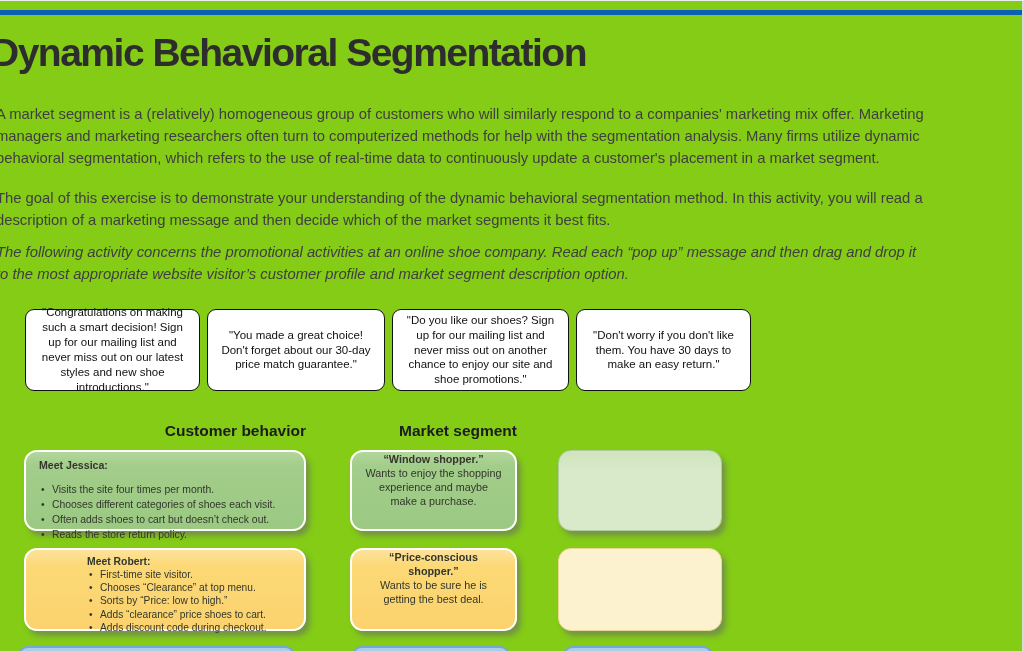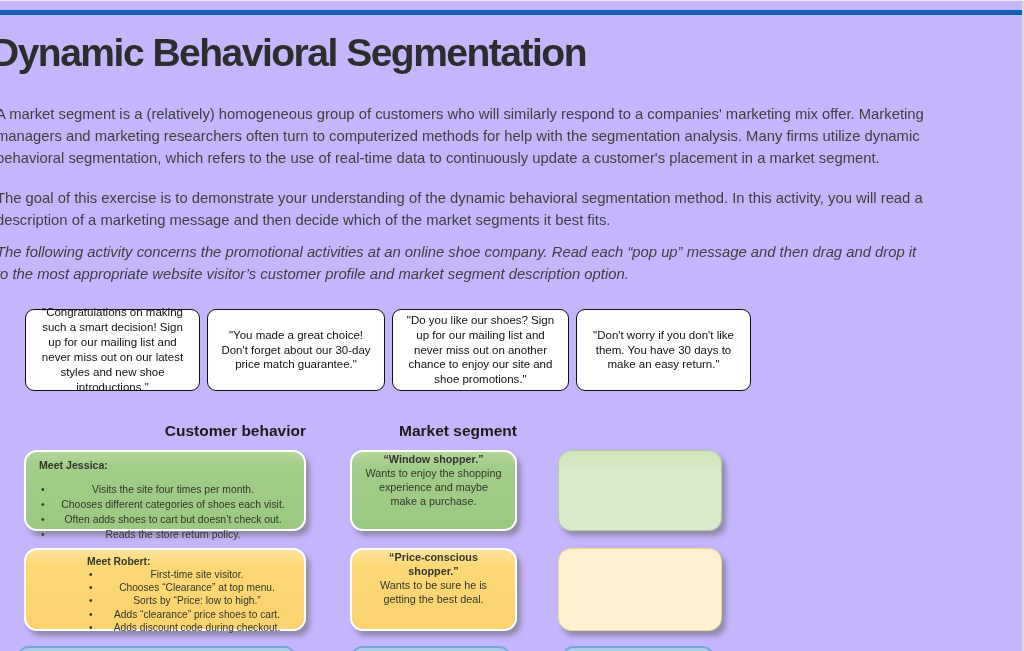--- a/index.html
+++ b/index.html
@@ -1,17 +1,17 @@
 <!DOCTYPE html>
 <html><head>
 <meta charset="utf-8">
 <style>
   html,body{margin:0;padding:0;background:#fff;}
   .stage{
-    position:relative;width:1024px;height:651px;overflow:hidden;background:#c4b5fd;
+    position:relative;width:1024px;height:651px;overflow:hidden;background:#84cc16;
     font-family:"Liberation Sans",sans-serif;border-top:1px solid #ededed;box-sizing:border-box;
   }
   .top-rule{position:absolute;top:9px;left:0;width:1024px;height:5px;background:#0c60b4;}
   .right-edge{position:absolute;top:0;right:0;width:2px;height:651px;background:#d9d9d9;}
   .title{
     position:absolute;top:30px;left:-9px;margin:0;
     font-size:39px;font-weight:bold;letter-spacing:-1.5px;color:#2d2d2d;white-space:nowrap;
   }
   .para{position:absolute;left:-4px;width:934px;margin:0;font-size:14.8px;line-height:22px;color:#3f3f3f;}
   #p1{top:102px;}
@@ -43,21 +43,21 @@
   .dropzone{left:558px;width:164px;}
 
   .green{background:linear-gradient(180deg,#b3d69c 0%,#a2cd8a 18%,#9bc982 100%);}
   .yellow{background:linear-gradient(180deg,#fde29b 0%,#fcd976 20%,#fbd26e 100%);}
   .green-light{background:linear-gradient(180deg,#cfe5bd 0%,#d9eacb 30%,#d9eacb 100%);border:1px solid #b3cba0;}
   .yellow-light{background:#fdf2d0;border:1px solid #ead896;}
 
   .bh{padding:7px 10px 0 13px;color:#32362c;}
   .bh-title{font-weight:bold;font-size:10.6px;margin-bottom:11px;}
   .bh-list{margin:0;padding:0;list-style:none;}
-  .bh-list li{position:relative;padding-left:13px;font-size:10.4px;line-height:15px;text-align:center;}
+  .bh-list li{position:relative;padding-left:13px;font-size:10.4px;line-height:15px;}
   .bh-list li::before{content:"\2022";position:absolute;left:2px;}
   .tight .bh{padding-top:6px;margin-left:48px;}
   .tight .bh-title{font-size:10.4px;margin-bottom:1px;}
   .tight .bh-list li{line-height:13.2px;font-size:10.2px;}
 
   .seg{display:flex;flex-direction:column;justify-content:flex-start;height:100%;
        text-align:center;padding:0 13px;box-sizing:border-box;color:#32362c;}
   .seg-name{font-weight:bold;font-size:10.8px;line-height:14px;}
   .seg-desc{font-size:10.8px;line-height:14px;}
 

